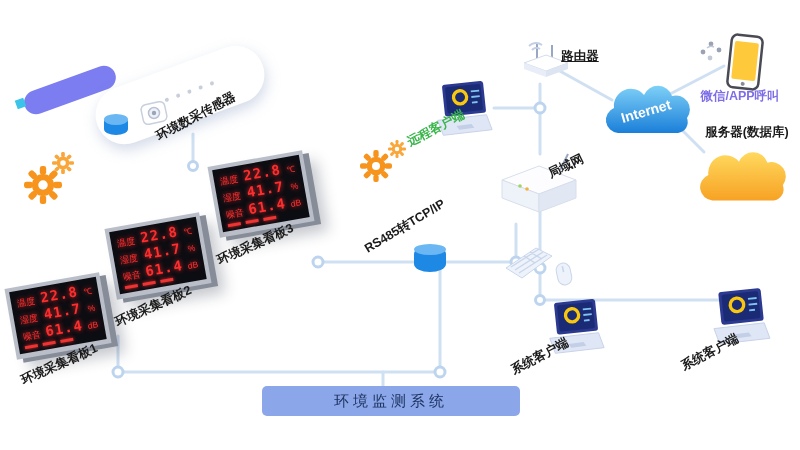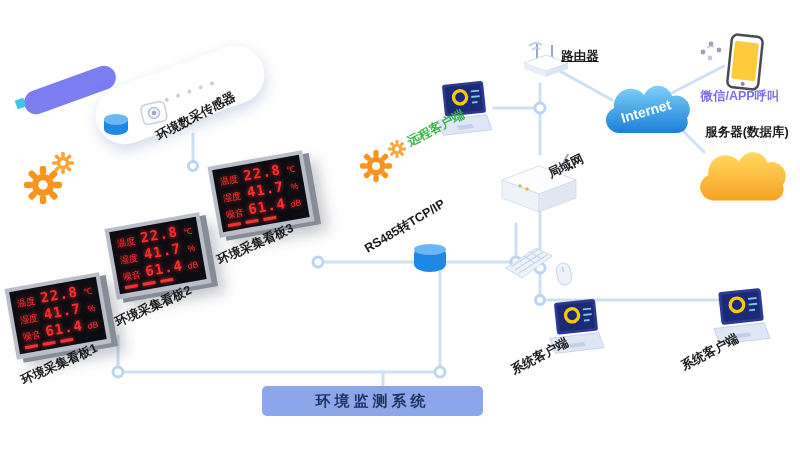--- a/index.html
+++ b/index.html
@@ -34,23 +34,23 @@
   .screen{background:#0c0d12;padding:3px 6px 4px 6px;}
   .led-row{display:flex;align-items:baseline;justify-content:space-between;height:17px;}
   .led{color:#ff2e2e;text-shadow:0 0 5px rgba(255,45,45,.9);}
   .led-label{font-size:9px;}
   .led-value{font-family:"DejaVu Sans Mono",monospace;font-weight:bold;font-size:14px;letter-spacing:1px;}
   .led-unit{font-size:8.5px;}
   .led-mini{display:flex;gap:5px;margin-top:2px;}
   .led-mini i{display:block;width:13px;height:3px;background:#e33;box-shadow:0 0 4px rgba(255,45,45,.9);}
 
   
-  .title-box{left:262px;top:386px;width:221px;height:30px;background:#8ba6e9;border-radius:5px;
+  .title-box{left:262px;top:386px;width:258px;height:30px;background:#8ba6e9;border-radius:5px;
     display:flex;align-items:center;justify-content:center;z-index:5;
-    font-weight:bold;font-size:15px;color:#1d3461;letter-spacing:4px;}
+    font-weight:normal;font-size:15px;color:#1d3461;letter-spacing:4px;}
 
   .cloud-text{position:absolute;inset:0;display:flex;align-items:center;justify-content:center;
     color:#fff;font-weight:bold;font-size:14px;transform:rotate(-16deg);}
 </style>
 </head>
 <body>
 
 <div class="stage">
 
   <svg class="wires" width="800" height="450">

